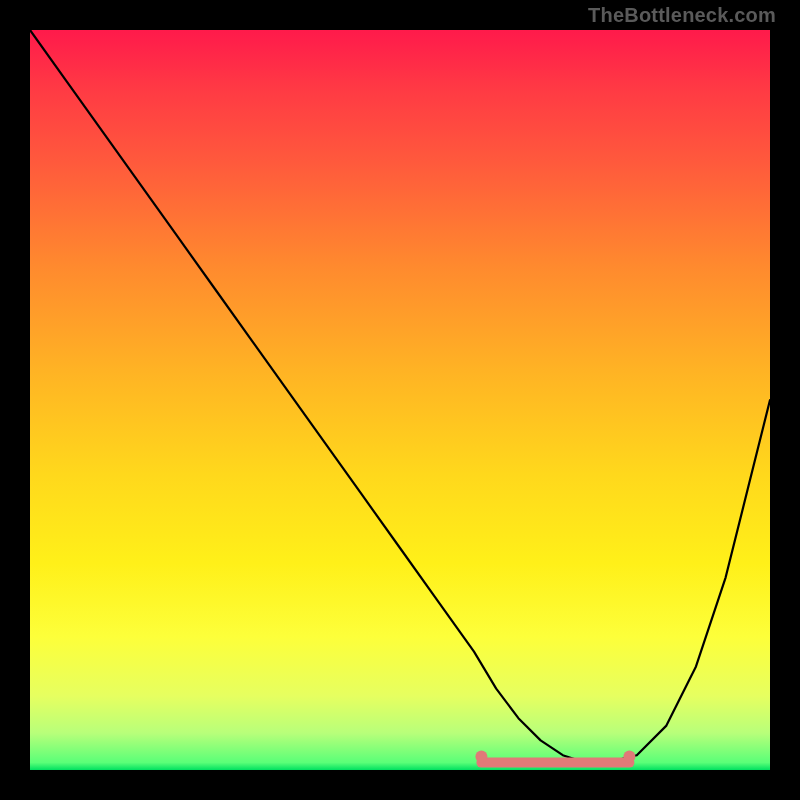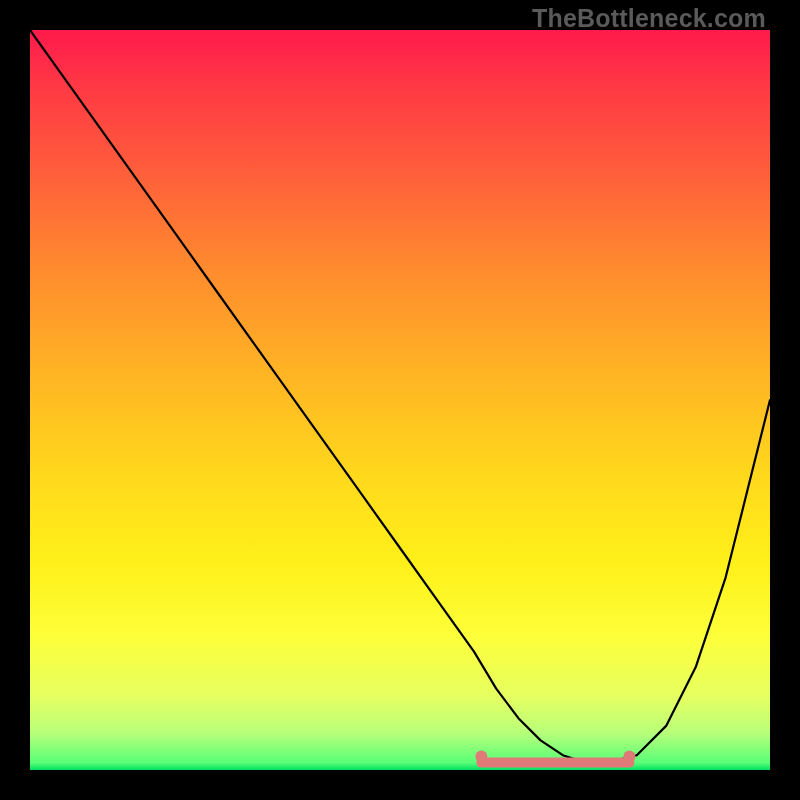--- a/index.html
+++ b/index.html
@@ -34,23 +34,23 @@
       #fdff3a 82%,
       #e6ff60 90%,
       #b8ff7a 95%,
       #5aff78 99%,
       #00e060 100%
     );
   }
   .watermark {
     position: absolute;
     top: 4px;
-    right: 34px;
+    right: 24px;
     font-family: Arial, Helvetica, sans-serif;
-    font-size: 25px;
+    font-size: 20px;
     font-weight: bold;
     color: #5a5a5a;
     letter-spacing: 0.2px;
   }
   svg.curves {
     position: absolute;
     left: 30px;
     top: 30px;
     width: 740px;
     height: 740px;

